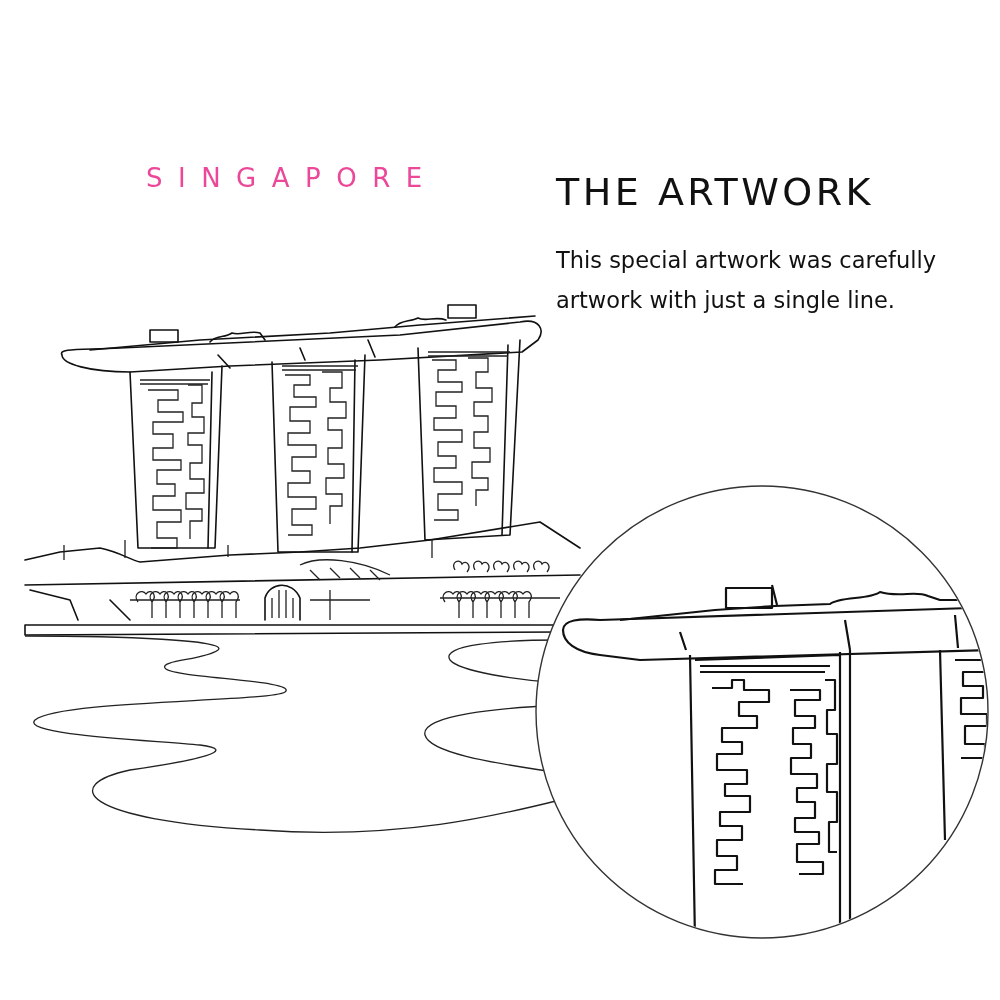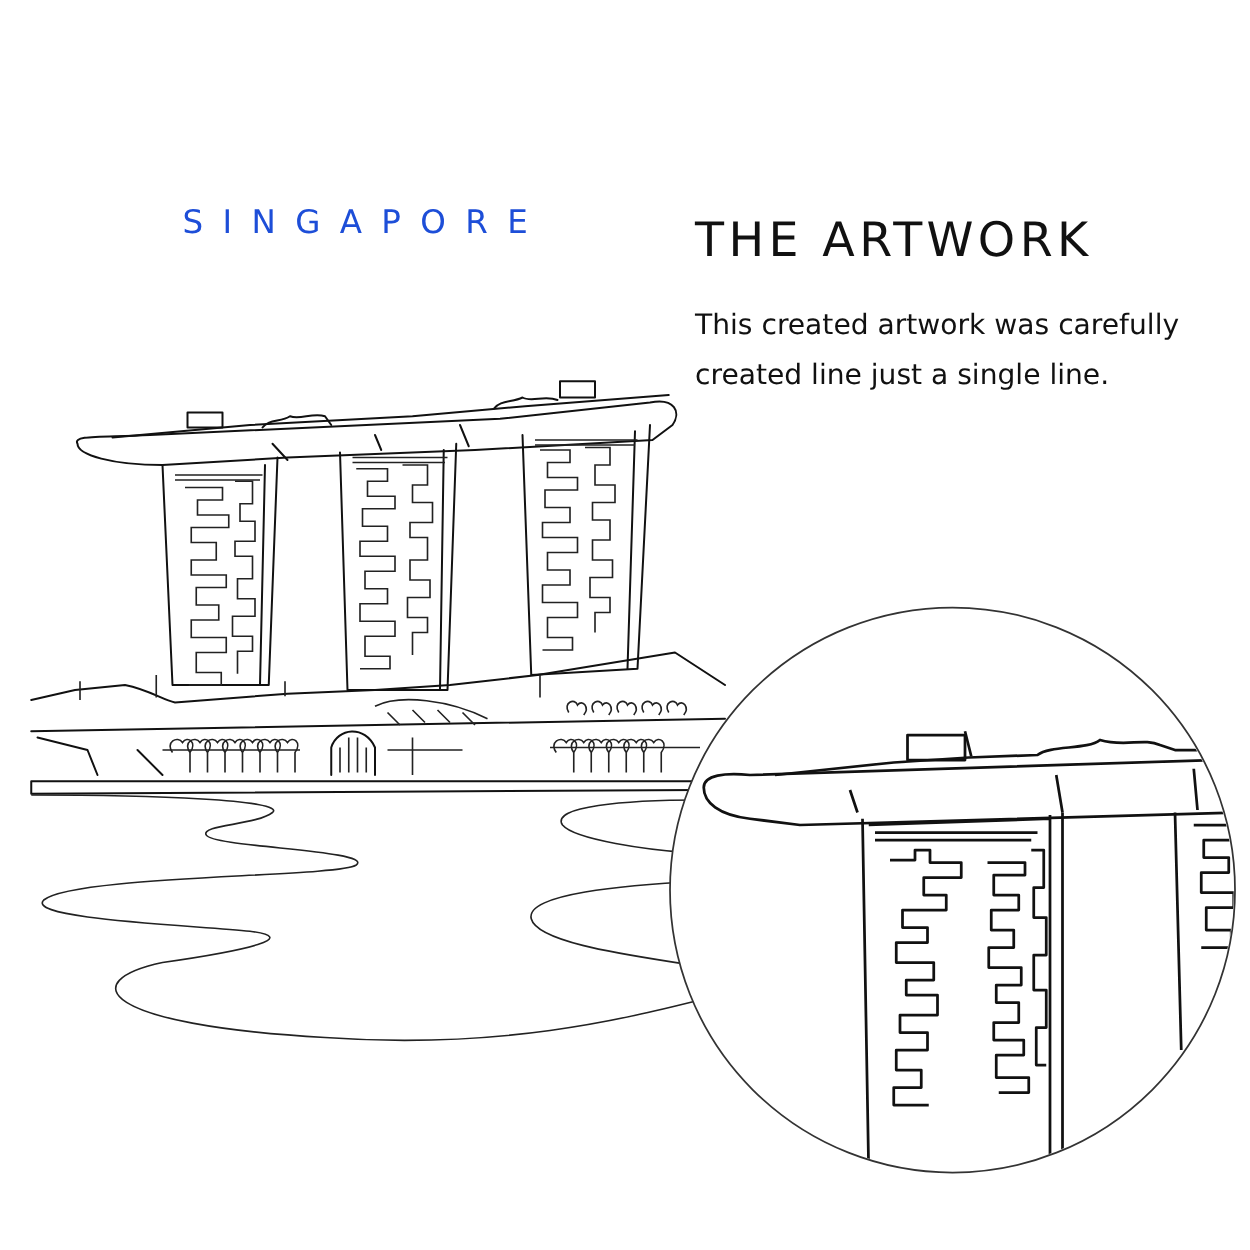--- a/index.html
+++ b/index.html
@@ -1,33 +1,33 @@
 <!DOCTYPE html>
 <html><head>
 <meta charset="utf-8">
 <style>
   html, body { margin:0; padding:0; background:#ffffff; }
   body { width:1000px; height:1000px; position:relative; overflow:hidden; font-family:"Liberation Sans", sans-serif; color:#111; }
-  .city-label { position:absolute; left:146px; top:163px; font-size:26px; letter-spacing:15.5px; font-weight:400; color:#1d4ed8; font-family:"DejaVu Sans", sans-serif; }
+  .city-label { position:absolute; left:146px; top:163px; font-size:26px; letter-spacing:15.5px; font-weight:400; color:#ec4899; font-family:"DejaVu Sans", sans-serif; }
   .title { position:absolute; left:556px; top:170px; font-size:38px; font-weight:400; letter-spacing:3.5px; color:#111; font-family:"DejaVu Sans", sans-serif; }
   .desc { position:absolute; left:556px; top:240px; width:430px; font-size:22.5px; line-height:40px; color:#111; font-family:"DejaVu Sans", sans-serif; }
   .desc span { display:block; white-space:nowrap; }
   svg.art { position:absolute; left:0; top:0; }
   .ln { fill:none; stroke:#111; stroke-width:1.6; stroke-linejoin:round; stroke-linecap:round; }
   .thin { fill:none; stroke:#222; stroke-width:1.3; }
   .zoomln { fill:none; stroke:#111; stroke-width:2.2; stroke-linejoin:round; }
 </style>
 </head>
 <body>
 
 <div class="city-label">SINGAPORE</div>
 <div class="title">THE ARTWORK</div>
 <div class="desc">
-  <span>This created artwork was carefully</span>
-  <span>created line just a single line.</span>
+  <span>This special artwork was carefully</span>
+  <span>artwork with just a single line.</span>
 </div>
 
 <svg class="art" width="1000" height="1000" viewBox="0 0 1000 1000">
 
   <g>
     <path class="ln" d="M62,355 C58,348 80,350 120,348 L400,335 L520,322 C540,318 545,330 538,340 L522,352 L380,360 L230,366 L130,372 C90,372 62,364 62,355 Z"></path>
     <path class="ln" d="M90,350 L200,340 L330,333 L420,325 L535,316"></path>
     <rect class="ln" x="150" y="330" width="28" height="12"></rect>
     <rect class="ln" x="448" y="305" width="28" height="13"></rect>
     <path class="ln" d="M210,342 C215,335 225,338 232,333 C240,336 250,330 260,333 L265,340"></path>

